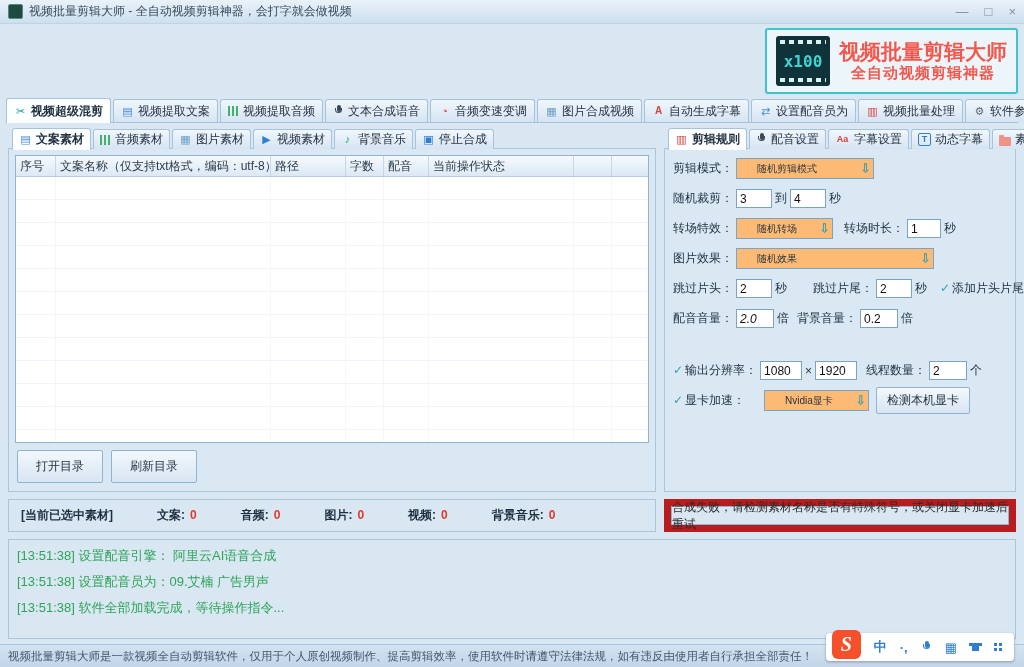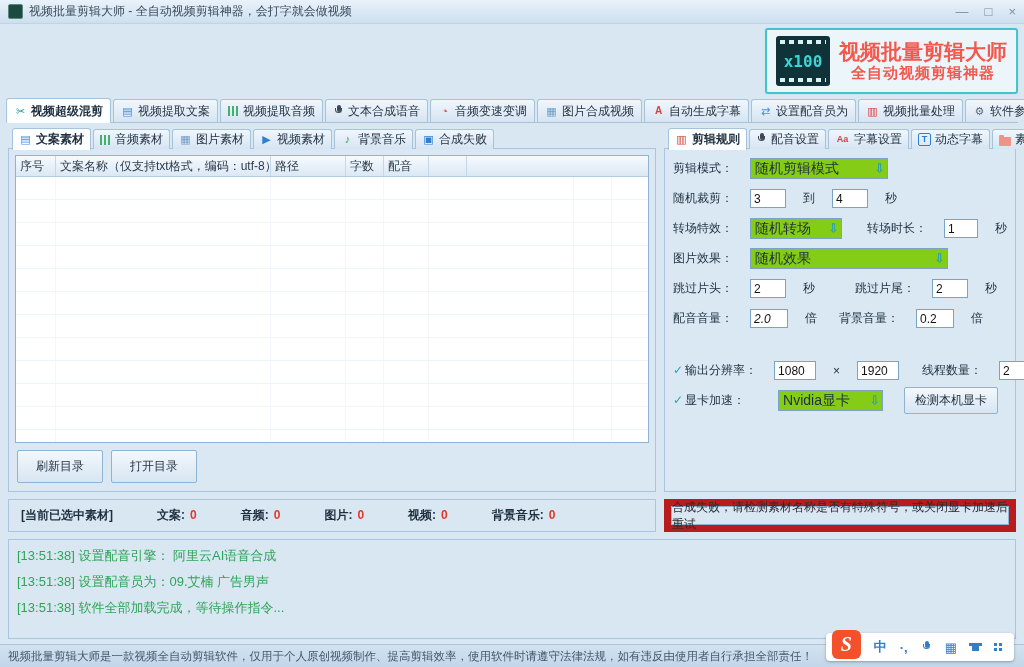--- a/index.html
+++ b/index.html
@@ -43,25 +43,25 @@
   .thead{display:flex;height:20px;background:linear-gradient(#f6fafd,#dbe8f4);border-bottom:1px solid #b5cde2}
   .th{border-right:1px solid #c3d8e9;font-size:12px;color:#2b3b4b;display:flex;align-items:center;
       padding:0 4px;box-sizing:border-box;white-space:nowrap;overflow:hidden;flex:none}
   .tr{display:flex;height:22px;border-bottom:1px solid #eef4f9}
   .td{border-right:1px solid #f3f7fb;height:100%;box-sizing:border-box;flex:none}
   .dirbtns{position:absolute;left:8px;bottom:8px;display:flex;gap:8px}
   .btn{background:linear-gradient(#f3f8fc,#d7e5f2);border:1px solid #8fb3d2;border-radius:2px;
     font-size:12px;color:#1f2f3f;padding:7px 18px;font-family:inherit;cursor:default;white-space:nowrap}
   .btn.small{padding:4px 10px}
   
-  .frow{display:flex;align-items:center;margin:9px 8px 0;font-size:12px;color:#1f2f3f;gap:17px;height:21px;white-space:nowrap}
+  .frow{display:flex;align-items:center;margin:9px 8px 0;font-size:12px;color:#1f2f3f;gap:3px;height:21px;white-space:nowrap}
   .inp{height:17px;border:1px solid #7aa3c8;background:#fff;font:12px "Liberation Sans","DejaVu Sans",sans-serif;
        padding:0 3px;color:#111;box-sizing:content-box}
-  .sel{height:21px;border:1px solid #7aa3c8;background:#84cc16;display:flex;align-items:center;
-       font-size:14px;padding-left:4px;box-sizing:border-box;position:relative}
+  .sel{height:21px;border:1px solid #7aa3c8;background:#fdba74;display:flex;align-items:center;
+       font-size:10px;padding-left:20px;box-sizing:border-box;position:relative}
   .arr{margin-left:auto;color:#2e9fb0;font-weight:bold;font-size:13px;padding:0 2px;line-height:1}
   .arr::before{content:"⇩"}
   .check{color:#2e9fb0;font-weight:bold;margin-right:2px;font-size:12px}
   .check::before{content:"✓"}
   .gap24{height:22px}
   
   .selbar{position:absolute;left:8px;top:499px;width:648px;height:33px;border:1px solid #a9c6de;
     display:flex;align-items:center;font-size:12px;padding:0 12px;box-sizing:border-box}
   .selprefix{font-weight:bold;color:#1f2f3f}
   .selitem{margin-left:44px;color:#1f2f3f;font-weight:bold}
@@ -189,31 +189,32 @@
       <div class="tab">
         <span class="ic ic-play-icon" style="color: rgb(47, 127, 209);">▶</span>
         <span>视频素材</span>
       </div>
       <div class="tab">
         <span class="ic ic-music-note-icon" style="color: rgb(52, 168, 94);">♪</span>
         <span>背景音乐</span>
       </div>
       <div class="tab">
         <span class="ic ic-save-icon" style="color: rgb(47, 127, 209);">▣</span>
-        <span>合成失败</span>
+        <span>停止合成</span>
       </div>
     </div>
   <div class="groupbox">
     <div class="tablewrap">
       <div class="thead" id="table-head">
           <div class="th" style="width: 40px;">序号</div>
           <div class="th" style="width: 215px;">文案名称（仅支持txt格式，编码：utf-8）</div>
           <div class="th" style="width: 75px;">路径</div>
           <div class="th" style="width: 38px;">字数</div>
           <div class="th" style="width: 45px;">配音</div>
+          <div class="th" style="width: 145px;">当前操作状态</div>
           <div class="th" style="width: 38px;"></div>
         </div>
       <div id="table-body">
           <div class="tr">
             <div class="td" style="width: 40px;"></div>
             <div class="td" style="width: 215px;"></div>
             <div class="td" style="width: 75px;"></div>
             <div class="td" style="width: 38px;"></div>
             <div class="td" style="width: 45px;"></div>
             <div class="td" style="width: 145px;"></div>
@@ -314,22 +315,22 @@
             <div class="td" style="width: 215px;"></div>
             <div class="td" style="width: 75px;"></div>
             <div class="td" style="width: 38px;"></div>
             <div class="td" style="width: 45px;"></div>
             <div class="td" style="width: 145px;"></div>
             <div class="td" style="width: 38px;"></div>
           </div>
         </div>
     </div>
     <div class="dirbtns">
+      <button class="btn">打开目录</button>
       <button class="btn">刷新目录</button>
-      <button class="btn">打开目录</button>
     </div>
   </div>
 </div>
 
 <div class="right-panel">
   <div class="subtabs tabstrip" id="rule-tabs">
       <div class="tab active">
         <span class="ic ic-clip-rule-icon" style="color: rgb(216, 64, 58);">▥</span>
         <span>剪辑规则</span>
       </div>

